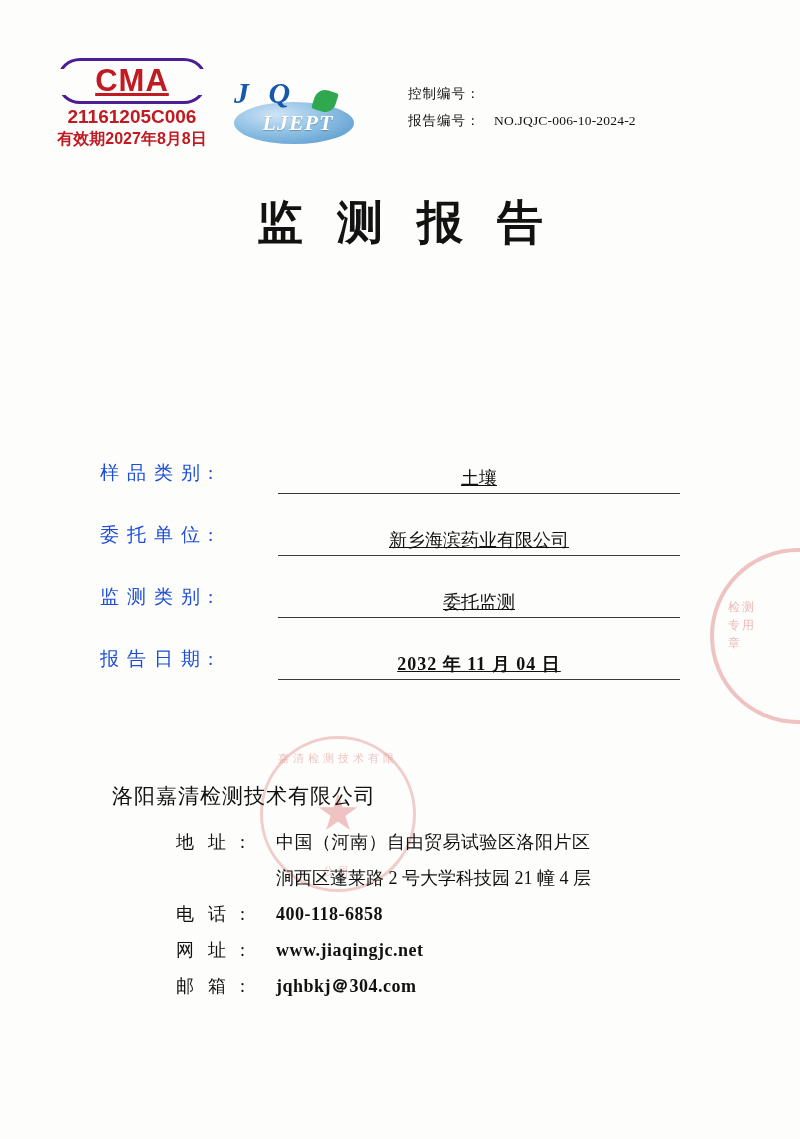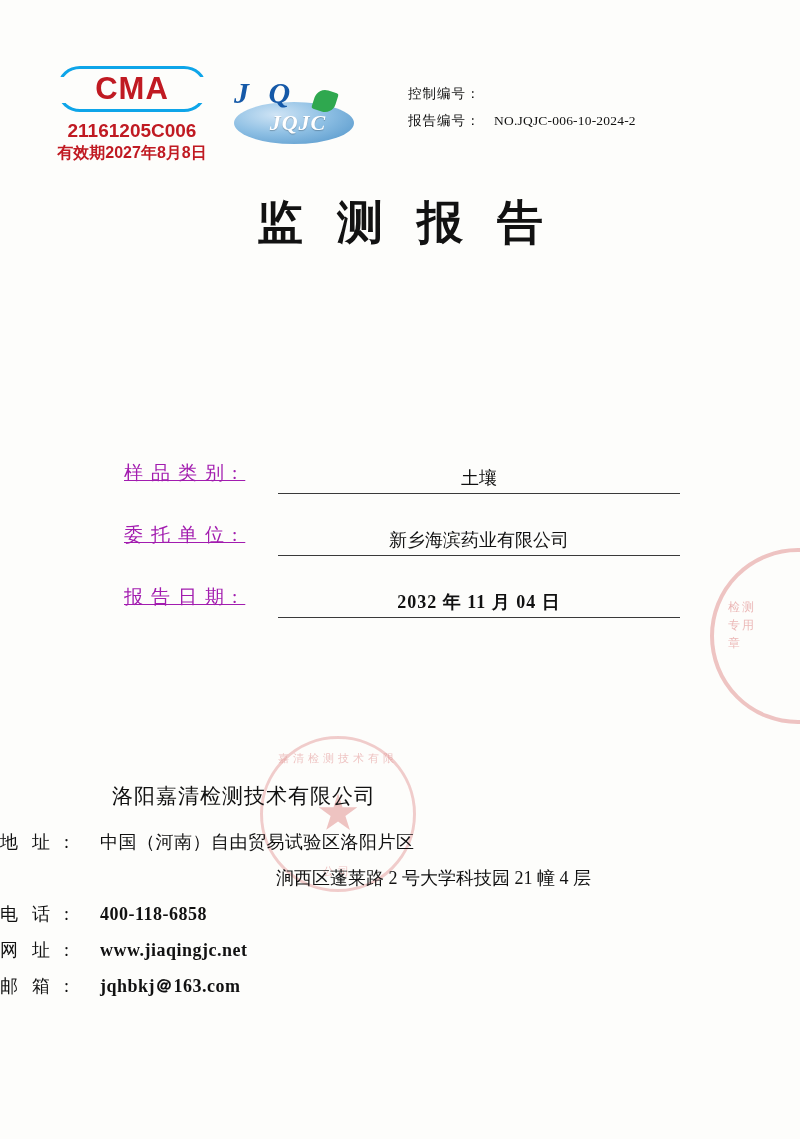--- a/index.html
+++ b/index.html
@@ -35,25 +35,26 @@
     position: absolute;
     left: 52px;
     top: 6px;
     width: 160px;
     text-align: center;
     color: #c01a22;
   }
   .cma-logo {
     width: 148px;
     height: 46px;
-    margin: 8px auto;
-    border: 3px solid #0ea5e9;
+    margin: 0 auto;
+    border: 3px solid #4c1d95;
     border-radius: 22px / 20px;
     position: relative;
     box-sizing: border-box;
+    text-decoration: underline;
   }
   .cma-logo .cma-text {
     font-family: "Liberation Sans", sans-serif;
     font-weight: bold;
     font-size: 31px;
     line-height: 40px;
     letter-spacing: 1px;
     color: #c01a22;
   }
   .cma-logo .notch-l,
@@ -186,44 +187,44 @@
     width: 800px;
   }
   .field-row {
     position: relative;
     height: 62px;
     display: flex;
     align-items: flex-end;
   }
   .field-label {
     position: absolute;
-    left: 124px;
+    left: 100px;
     bottom: 8px;
     width: 160px;
     font-size: 19px;
     letter-spacing: 8px;
-    color: #a21caf;
-    text-decoration: underline;
+    color: #1d4ed8;
   }
   .field-line {
     position: absolute;
     left: 278px;
     right: 120px;
     bottom: 0;
     border-bottom: 1.2px solid #3a3a3a;
     height: 30px;
   }
   .field-value {
     position: absolute;
     left: 278px;
     right: 120px;
     bottom: 4px;
     text-align: center;
     font-size: 18px;
     color: #111;
+    text-decoration: underline;
   }
   .field-value.bold {
     font-weight: bold;
     letter-spacing: 1px;
   }
 
   
   .company {
     position: absolute;
     top: 782px;
@@ -233,20 +234,21 @@
   .company-name {
     padding-left: 112px;
     font-size: 21px;
     letter-spacing: 1px;
     color: #111;
     margin-bottom: 20px;
   }
   .info-row {
     display: flex;
     align-items: baseline;
+    padding-left: 176px;
     margin-bottom: 12px;
     font-size: 18px;
     color: #111;
   }
   .info-label {
     width: 100px;
     letter-spacing: 14px;
     flex: none;
   }
   .info-value {
@@ -331,21 +333,21 @@
         <div class="cma-text">CMA</div>
       </div>
       <div class="cma-num">21161205C006</div>
       <div class="cma-valid">有效期2027年8月8日</div>
     </div>
 
     <div class="jq-block">
       <div class="jq-top">J Q</div>
       <div class="jq-leaf"></div>
       <div class="jq-ellipse"></div>
-      <div class="jq-ljept">JQJC</div>
+      <div class="jq-ljept">LJEPT</div>
     </div>
 
     <div class="ctrl-block">
       <div class="ctrl-row">
         <span class="ctrl-label">控制编号：</span>
       </div>
       <div class="ctrl-row">
         <span class="ctrl-label">报告编号：</span>
         <span class="ctrl-value">NO.JQJC-006-10-2024-2</span>
       </div>
@@ -361,20 +363,25 @@
       <div class="field-line"></div>
       <div class="field-value">土壤</div>
     </div>
 
     <div class="field-row">
       <div class="field-label">委托单位:</div>
       <div class="field-line"></div>
       <div class="field-value">新乡海滨药业有限公司</div>
     </div>
 
+    <div class="field-row">
+      <div class="field-label">监测类别:</div>
+      <div class="field-line"></div>
+      <div class="field-value">委托监测</div>
+    </div>
 
     <div class="field-row">
       <div class="field-label">报告日期:</div>
       <div class="field-line"></div>
       <div class="field-value bold">2032 年 11 月 04 日</div>
     </div>
   </div>
 
   <div class="stamp-center">
     <div class="arc-top">嘉清检测技术有限</div>
@@ -400,17 +407,17 @@
       <span class="info-value bold">400-118-6858</span>
     </div>
 
     <div class="info-row">
       <span class="info-label">网址:</span>
       <span class="info-value bold">www.jiaqingjc.net</span>
     </div>
 
     <div class="info-row">
       <span class="info-label">邮箱:</span>
-      <span class="info-value bold">jqhbkj＠163.com</span>
+      <span class="info-value bold">jqhbkj＠304.com</span>
     </div>
   </div>
 
 </div>
 
 </body></html>

